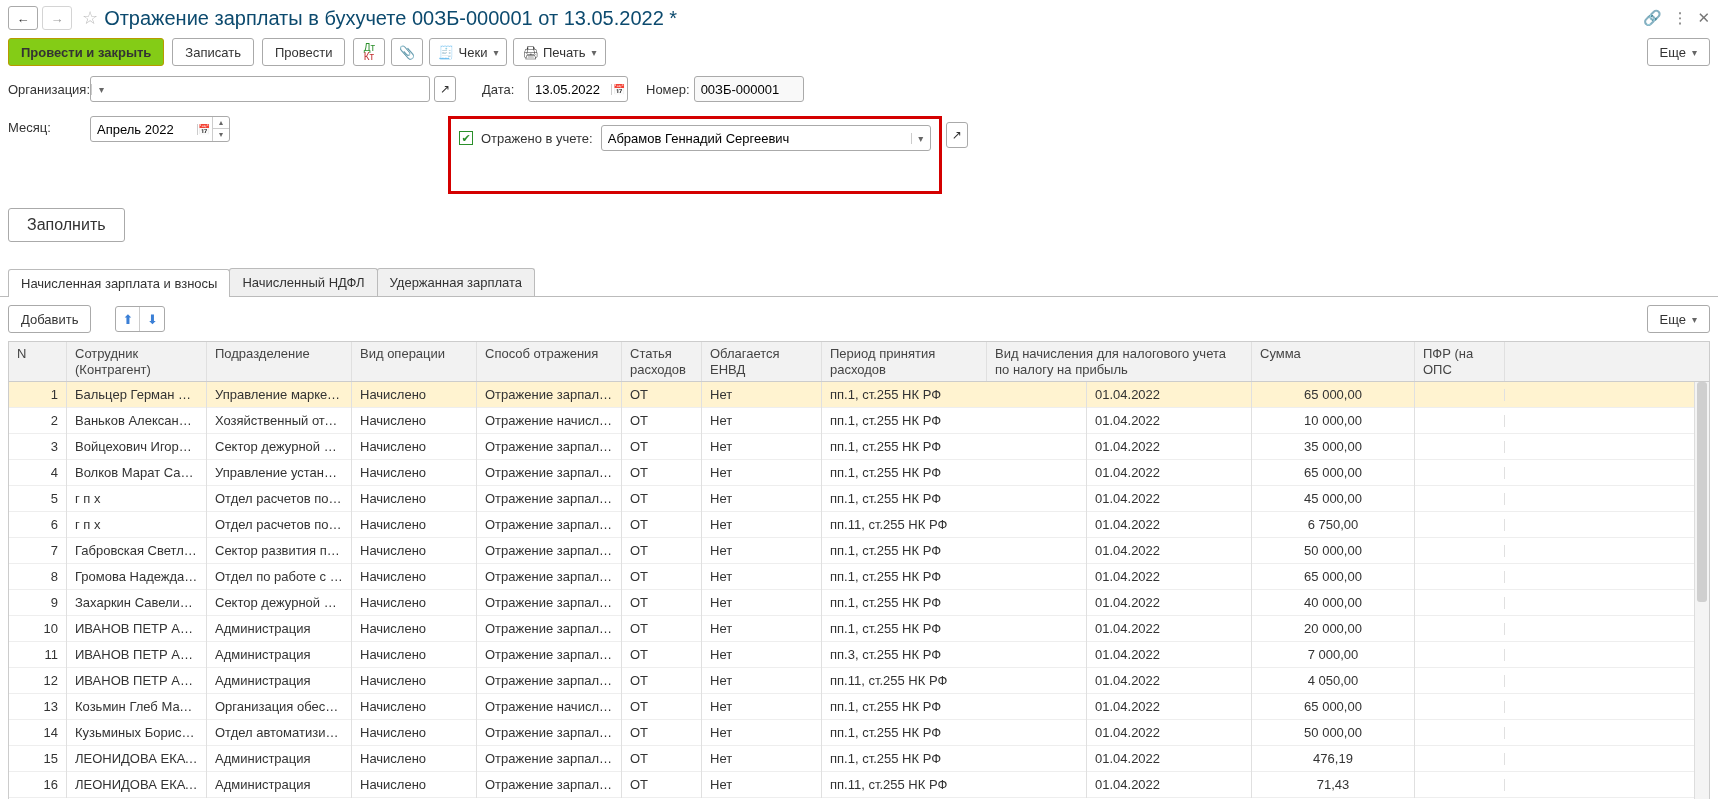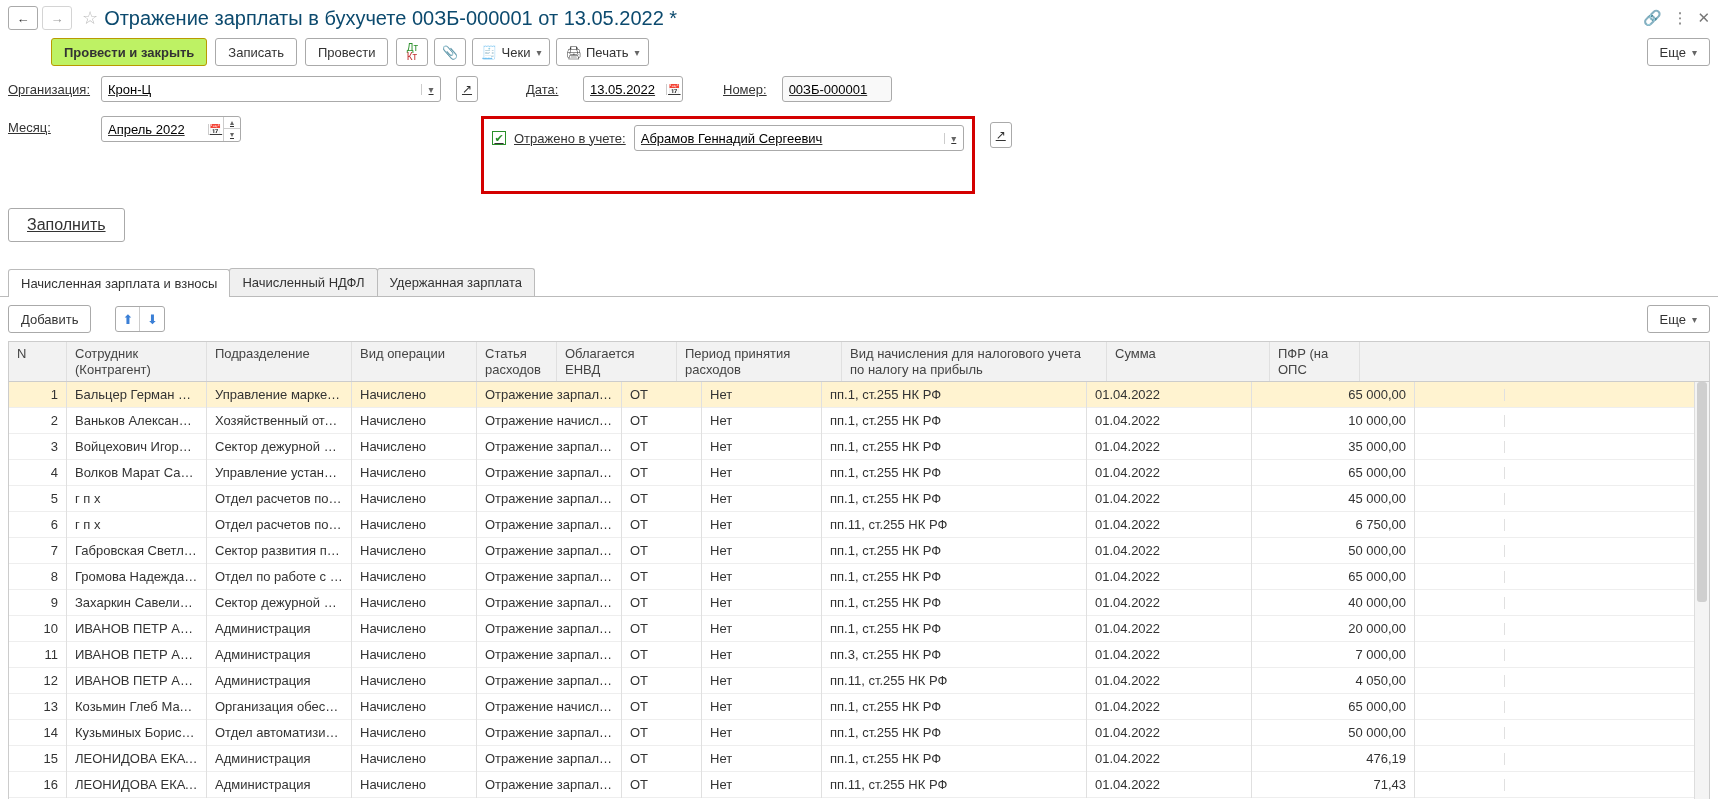--- a/index.html
+++ b/index.html
@@ -11,35 +11,35 @@
   .nav-btn { width: 30px; height: 24px; border: 1px solid #aaa; border-radius: 3px; background: #fff; display:flex; align-items:center; justify-content:center; cursor:pointer; margin-right:4px; }
   .nav-btn.fwd { opacity:0.5; }
   .star-icon { margin: 0 6px; color:#bbb; font-size:18px; }
   .title { font-size: 20px; color: #0c4a6e; }
   .title-right { margin-left:auto; display:flex; align-items:center; gap:10px; color:#777; }
   .title-right .ic { cursor:pointer; font-size:15px; }
 
   
   .toolbar { display:flex; align-items:center; padding: 4px 8px 10px 8px; gap:8px; }
   .btn { height:28px; border:1px solid #aaa; border-radius:3px; background:#fff; padding: 0 12px; display:flex; align-items:center; cursor:pointer; }
-  .btn.primary { background:#bef264; border-color:#b89a00; font-weight:bold;margin-left:43px; }
+  .btn.primary { background:#84cc16; border-color:#b89a00; font-weight:bold; }
   .btn-drop::after { content:"▾"; font-size:10px; margin-left:6px; color:#666; }
   .icon-btn { width:32px; justify-content:center; padding:0; }
   .sep-btn { padding:0 8px; }
   .group { display:flex; align-items:center; gap:6px; }
 
   .dtkt { font-size:10px; line-height:9px; font-family: Arial; }
   .dtkt .dt { color:#2a8f2a; }
   .dtkt .kt { color:#c03030; }
 
   .toolbar .right { margin-left:auto; }
 
   
   .form { padding: 0 8px 8px 8px; }
-  .form-row { display:flex; align-items:center; margin-bottom:14px; gap:15px;text-decoration:underline; }
+  .form-row { display:flex; align-items:center; margin-bottom:14px; gap:4px; }
   .lbl { width:78px; text-align:left; }
   .lbl2 { width:42px; }
   .field { height:26px; border:1px solid #aaa; border-radius:3px; background:#fff; display:flex; align-items:center; }
   .field input { border:none; outline:none; height:100%; padding:0 6px; font: inherit; background:transparent; width:100%; }
   .field .drop { border-left:1px solid #ccc; width:20px; display:flex; align-items:center; justify-content:center; font-size:10px; color:#666; cursor:pointer; }
   .ext { width:22px; height:26px; border:1px solid #aaa; border-radius:3px; display:flex; align-items:center; justify-content:center; cursor:pointer; font-size:12px; }
   .org-field { width:340px; }
   .date-field { width:100px; }
   .num-field { width:110px; }
   .month-field { width:140px; }
@@ -75,21 +75,21 @@
   .tr.sel { background:#fff3d0; }
   .c-n { width:58px; text-align:right; }
   .c-emp { width:140px; }
   .c-dep { width:145px; }
   .c-op { width:125px; }
   .c-ref { width:145px; }
   .c-exp { width:80px; }
   .c-envd { width:120px; }
   .c-tax { width:265px; }
   .c-per { width:165px; }
-  .c-sum { width:163px; text-align:right; }
+  .c-sum { width:163px; text-align:center; }
   .c-pfr { width:90px; }
   .td.c-n { color:#333; }
 
   
   .scroll-v { position:absolute; right:0; top:40px; bottom:0; width:15px; background:#f4f4f4; border-left:1px solid #ddd; }
   .scroll-thumb { position:absolute; left:2px; right:2px; top:0; height:220px; background:#cfcfcf; border-radius:3px; }
   .tbody { padding-bottom:15px; margin-right:15px;}
 </style>
 </head>
 <body>
@@ -142,21 +142,20 @@
       <div class="btn btn-drop">
           <span>Еще</span>
         </div>
     </div>
   </div>
 
   <div class="form">
     <div class="form-row">
       <span class="lbl">Организация:</span>
       <div class="field org-field">
-        <input value="Крон-Ц" style="">
         <span class="drop">▾</span>
       </div>
       <div class="ext">
           <span>↗</span>
         </div>
 
       <span style="width:18px"></span>
       <span class="lbl2">Дата:</span>
       <div class="field date-field">
         <input value="13.05.2022" style="">
@@ -222,20 +221,21 @@
         <span>Еще</span>
       </div>
   </div>
 
   <div class="table-wrap">
     <div class="thead">
       <div class="th c-n">N</div>
       <div class="th c-emp">Сотрудник (Контрагент)</div>
       <div class="th c-dep">Подразделение</div>
       <div class="th c-op">Вид операции</div>
+      <div class="th c-ref">Способ отражения</div>
       <div class="th c-exp">Статья расходов</div>
       <div class="th c-envd">Облагается ЕНВД</div>
       <div class="th c-per">Период принятия расходов</div>
       <div class="th c-tax">Вид начисления для налогового учета по налогу на прибыль</div>
       <div class="th c-sum" style="text-align:left;">Сумма</div>
       <div class="th c-pfr">ПФР (на ОПС</div>
     </div>
     <div class="tbody" id="tbody">
         <div class="tr sel">
           <div class="td c-n">1</div>

